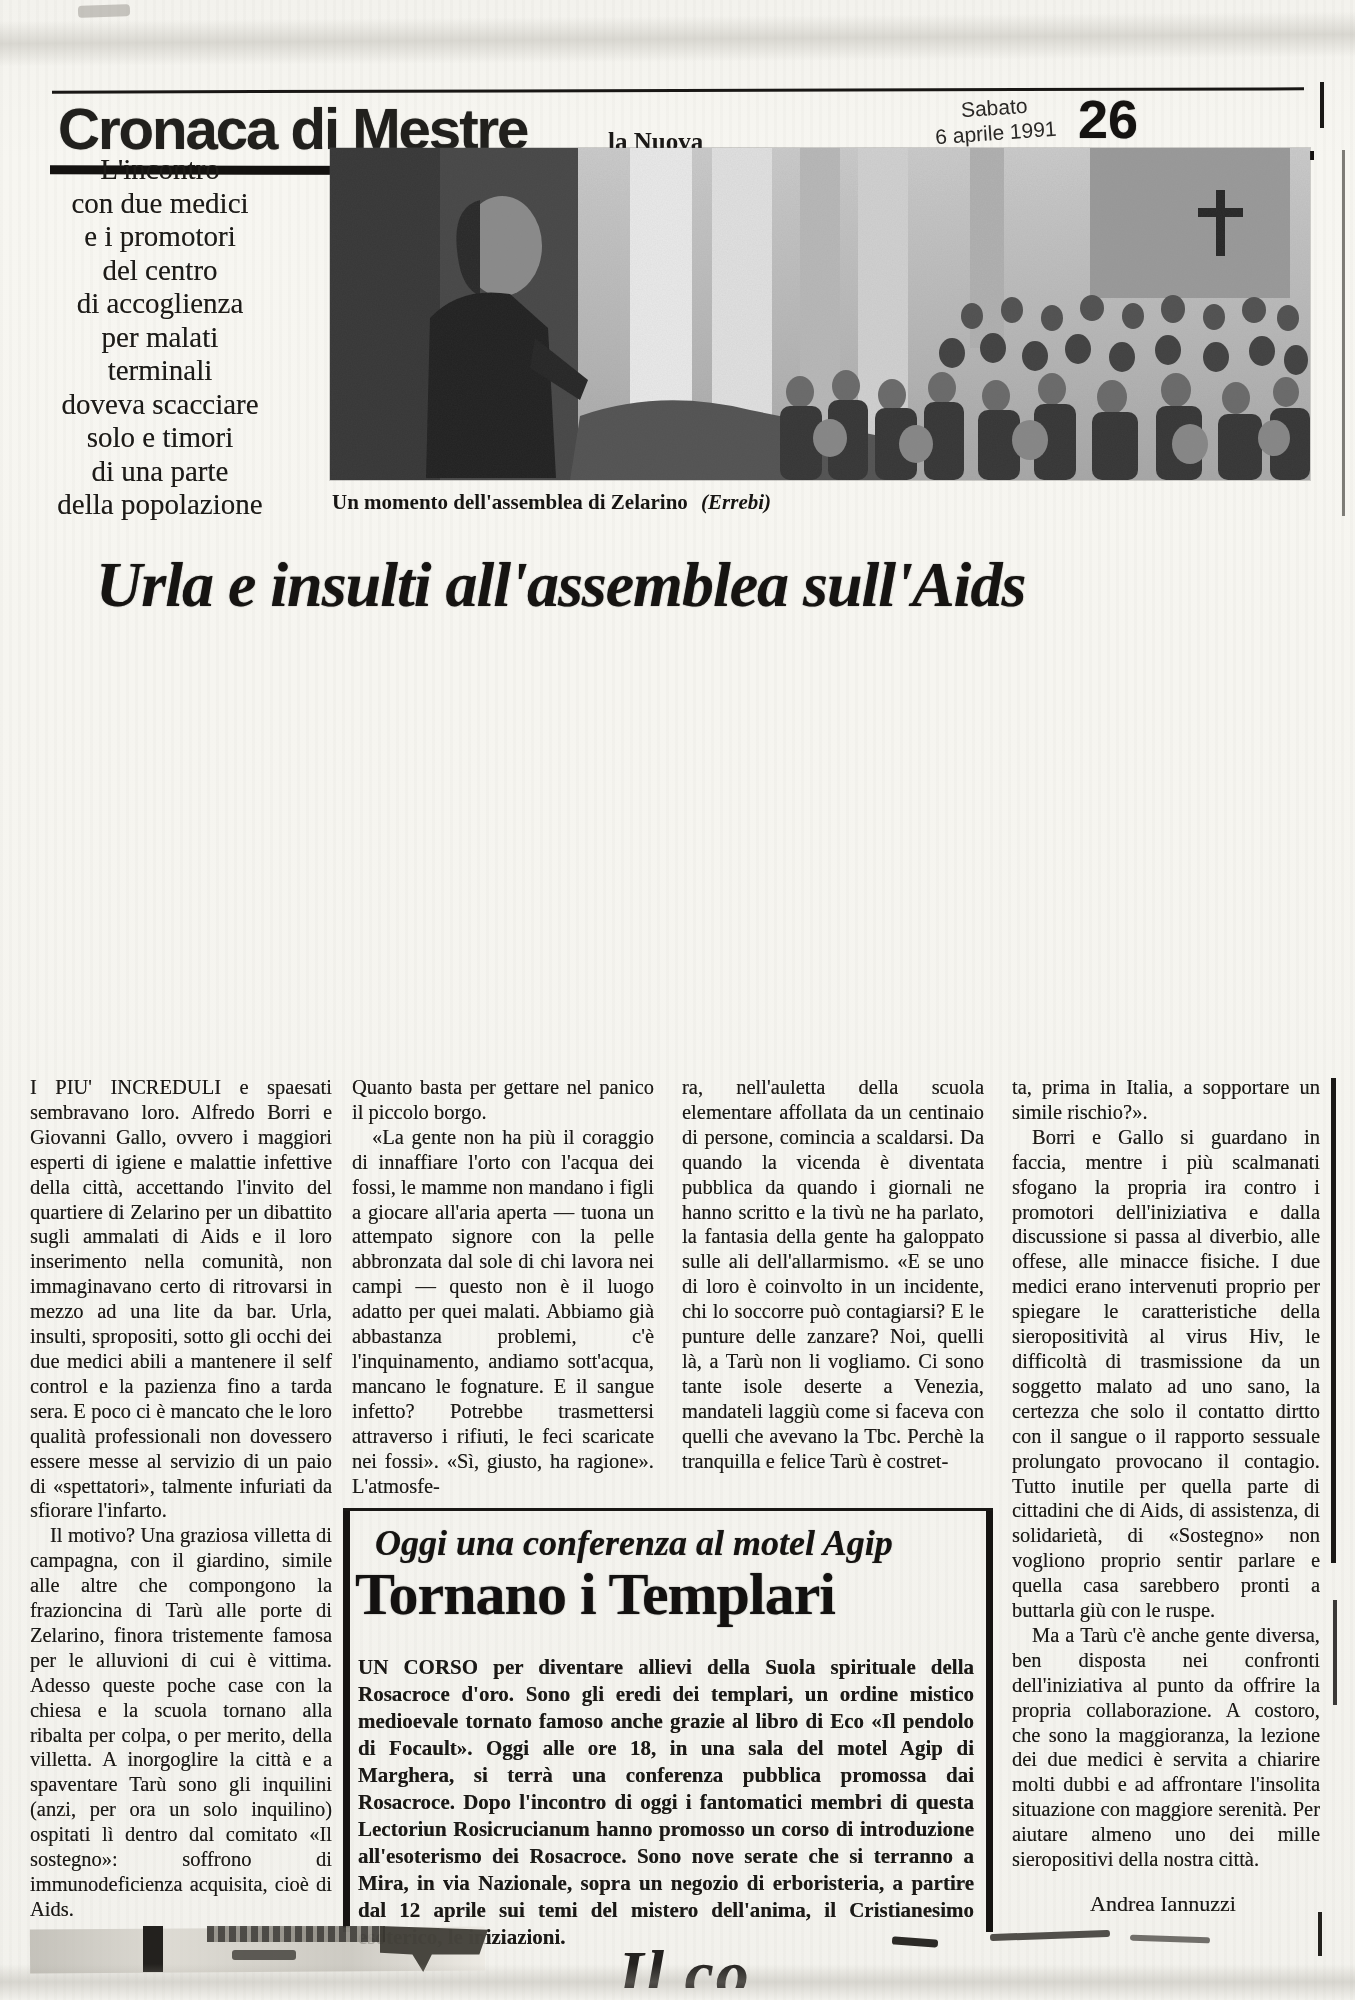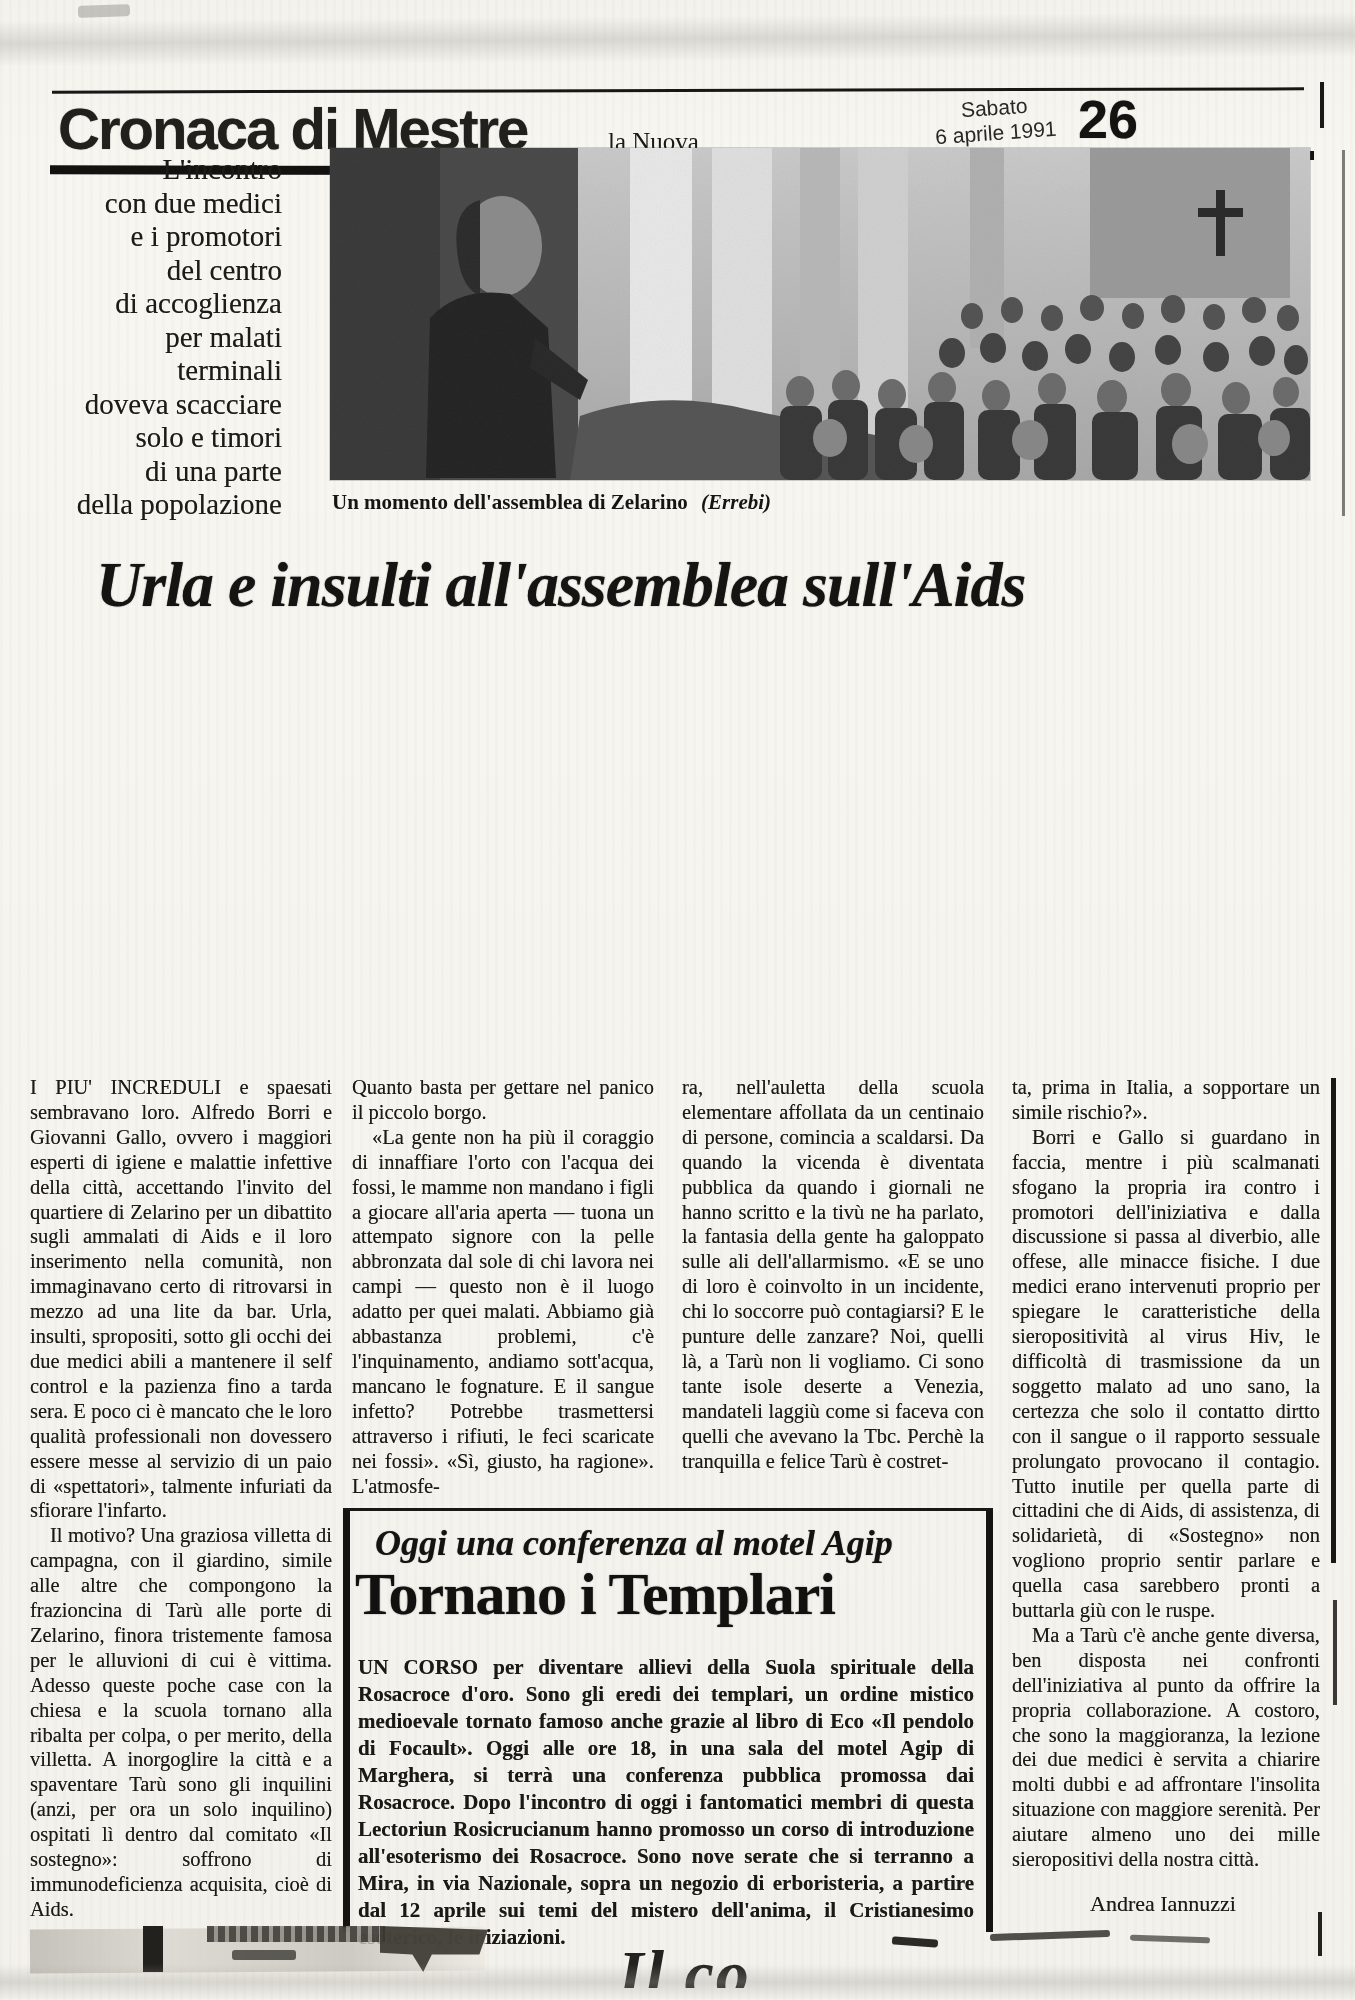--- a/index.html
+++ b/index.html
@@ -12,25 +12,25 @@
   }
   .abs{position:absolute;}
   
   .rule-thin{background:#191715;height:3px;}
   .rule-thick{background:#141210;}
   .nameplate{
     font-family:"Liberation Sans", sans-serif;font-weight:bold;font-size:57px;
     letter-spacing:-2px;color:#21201d;transform:scaleX(1.02);transform-origin:left;
     text-shadow:0 0 1px rgba(20,18,16,.55);
   }
-  .masthead-logo{font-family:"Liberation Serif", serif;font-weight:normal;font-size:25px;color:#1b1917;}
+  .masthead-logo{font-family:"Liberation Serif", serif;font-weight:bold;font-size:25px;color:#1b1917;}
   .dateblock{font-family:"Liberation Sans", sans-serif;font-size:21px;color:#2a2826;transform:rotate(-4deg);text-align:center;line-height:25px;}
   .pagenum{font-family:"Liberation Sans", sans-serif;font-weight:bold;font-size:54px;color:#151311;text-shadow:0 0 1px rgba(0,0,0,.5);}
   
-  .deck{width:244px;text-align:right;font-size:29px;line-height:33.5px;color:#1d1b18;text-shadow:0 0 .6px rgba(20,18,16,.5);}
+  .deck{width:244px;text-align:center;font-size:29px;line-height:33.5px;color:#1d1b18;text-shadow:0 0 .6px rgba(20,18,16,.5);}
   
   .photo{width:980px;height:332px;overflow:hidden;filter:grayscale(1) contrast(1.04) brightness(1.01);box-shadow:0 0 0 1px rgba(80,78,72,.25);}
   .caption{font-size:21px;font-weight:bold;color:#171513;}
   .caption .credit{font-style:italic;font-weight:bold;}
   
   .kicker{font-size:64px;font-weight:bold;font-style:italic;letter-spacing:-1px;color:#161412;
     text-shadow:0 0 1.2px rgba(15,13,11,.6);white-space:nowrap;}
   .mainhead{width:1295px;text-align:center;font-weight:bold;font-size:104px;line-height:137px;
     letter-spacing:-3px;color:#131110;text-shadow:0 0 1.5px rgba(10,8,6,.65);white-space:nowrap;}
   

